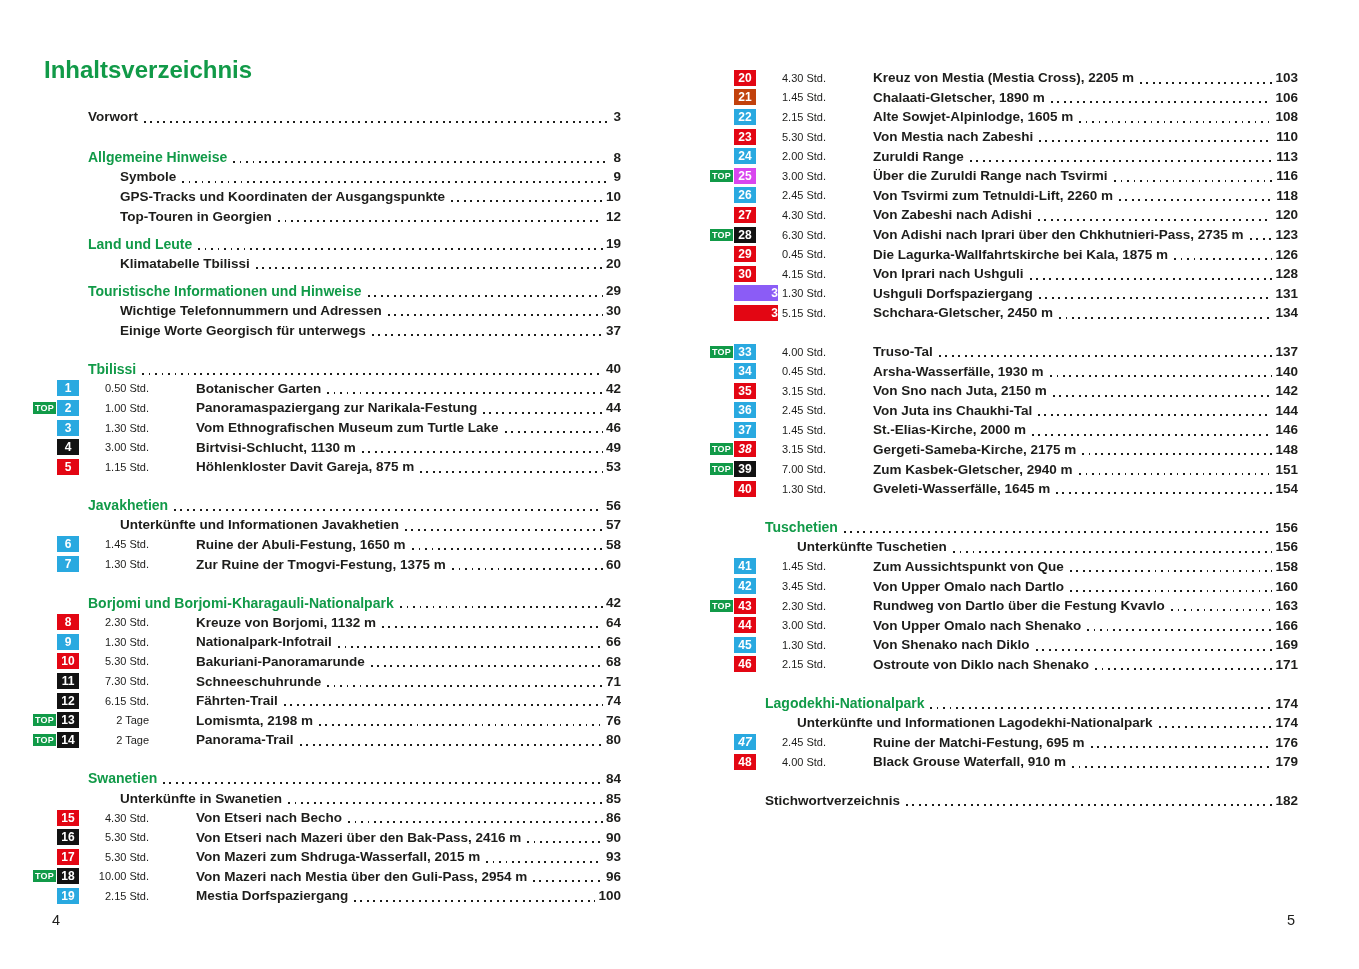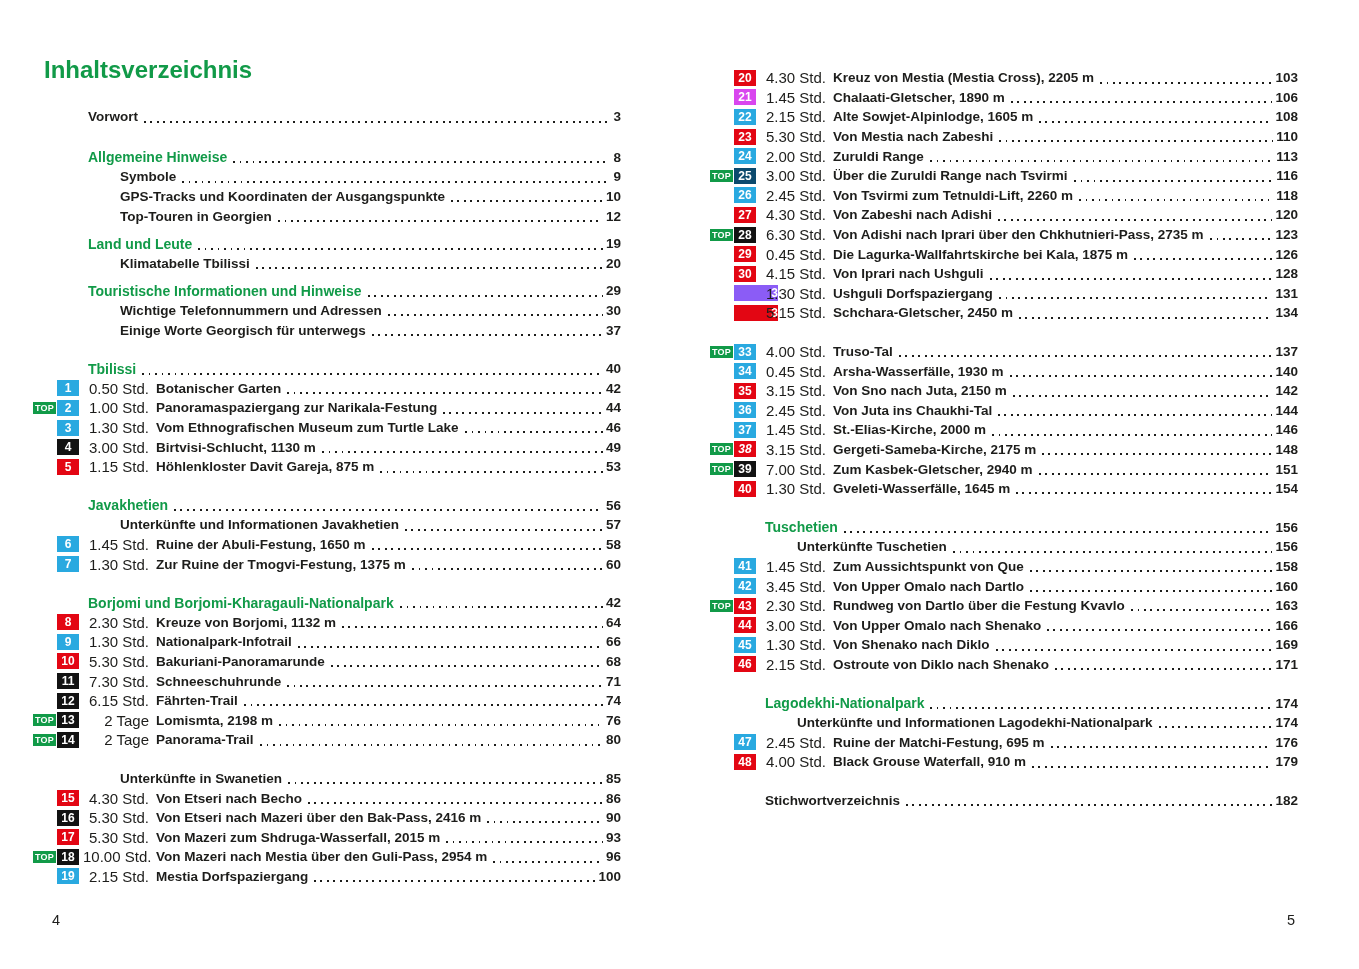--- a/index.html
+++ b/index.html
@@ -54,23 +54,23 @@
     width: 22px; height: 16px;
     color: #fff;
     font-size: 12px; font-weight: 700;
     display: flex; align-items: center; justify-content: center;
   }
   .cell-time {
     width: 66px; flex: none;
     text-align: right;
     margin-right: 7px;
     font-weight: 400;
-    font-size: 15px;
-  }
-  .title { flex: none; }
+    font-size: 11px;
+  }
+  .title { flex: none; margin-left: 40px; }
   .dots {
     flex: 1 1 auto;
     min-width: 8px;
     align-self: flex-end;
     height: 2px;
     margin: 0 3px 4px 6px;
     background-image: repeating-linear-gradient(90deg,
       #1d1d1b 0, #1d1d1b 1.8px, transparent 1.8px, transparent 6.5px);
   }
   .pg { flex: none; text-align: right; font-weight: 700; }
@@ -321,20 +321,25 @@
             <span class="numbadge" style="background: rgb(18, 18, 18);">14</span>
           </span>
           <span class="cell-time">2 Tage</span>
           <span class="title">Panorama-Trail</span>
           <span class="dots"></span>
           <span class="pg">80</span>
         </div>
       </div>
       <div class="section gap-md">
         <div class="row">
+          <span class="htext">Swanetien</span>
+          <span class="dots"></span>
+          <span class="pg">84</span>
+        </div>
+        <div class="row">
           <span class="ptext indent-1">Unterkünfte in Swanetien</span>
           <span class="dots"></span>
           <span class="pg">85</span>
         </div>
         <div class="row">
           <span class="cell-top"></span>
           <span class="cell-num">
             <span class="numbadge" style="background: rgb(227, 6, 19);">15</span>
           </span>
           <span class="cell-time">4.30 Std.</span>
@@ -394,21 +399,21 @@
             <span class="numbadge" style="background: rgb(227, 6, 19);">20</span>
           </span>
           <span class="cell-time">4.30 Std.</span>
           <span class="title">Kreuz von Mestia (Mestia Cross), 2205 m</span>
           <span class="dots"></span>
           <span class="pg">103</span>
         </div>
         <div class="row">
           <span class="cell-top"></span>
           <span class="cell-num">
-            <span class="numbadge" style="background: #d946ef;">21</span>
+            <span class="numbadge" style="background: #c2410c;">21</span>
           </span>
           <span class="cell-time">1.45 Std.</span>
           <span class="title">Chalaati-Gletscher, 1890 m</span>
           <span class="dots"></span>
           <span class="pg">106</span>
         </div>
         <div class="row">
           <span class="cell-top"></span>
           <span class="cell-num">
             <span class="numbadge" style="background: rgb(41, 169, 224);">22</span>
@@ -436,21 +441,21 @@
           <span class="cell-time">2.00 Std.</span>
           <span class="title">Zuruldi Range</span>
           <span class="dots"></span>
           <span class="pg">113</span>
         </div>
         <div class="row">
           <span class="cell-top">
             <span class="topbadge">TOP</span>
           </span>
           <span class="cell-num">
-            <span class="numbadge" style="background: #0c4a6e;">25</span>
+            <span class="numbadge" style="background: #d946ef;">25</span>
           </span>
           <span class="cell-time">3.00 Std.</span>
           <span class="title">Über die Zuruldi Range nach Tsvirmi</span>
           <span class="dots"></span>
           <span class="pg">116</span>
         </div>
         <div class="row">
           <span class="cell-top"></span>
           <span class="cell-num">
             <span class="numbadge" style="background: rgb(41, 169, 224);">26</span>
@@ -692,21 +697,21 @@
           <span class="pg">174</span>
         </div>
         <div class="row">
           <span class="ptext indent-1">Unterkünfte und Informationen Lagodekhi-Nationalpark</span>
           <span class="dots"></span>
           <span class="pg">174</span>
         </div>
         <div class="row">
           <span class="cell-top"></span>
           <span class="cell-num">
-            <span class="numbadge" style="background: rgb(41, 169, 224);">47</span>
+            <span class="numbadge" style="background: rgb(41, 169, 224); font-style: italic;">47</span>
           </span>
           <span class="cell-time">2.45 Std.</span>
           <span class="title">Ruine der Matchi-Festung, 695 m</span>
           <span class="dots"></span>
           <span class="pg">176</span>
         </div>
         <div class="row">
           <span class="cell-top"></span>
           <span class="cell-num">
             <span class="numbadge" style="background: rgb(227, 6, 19);">48</span>

